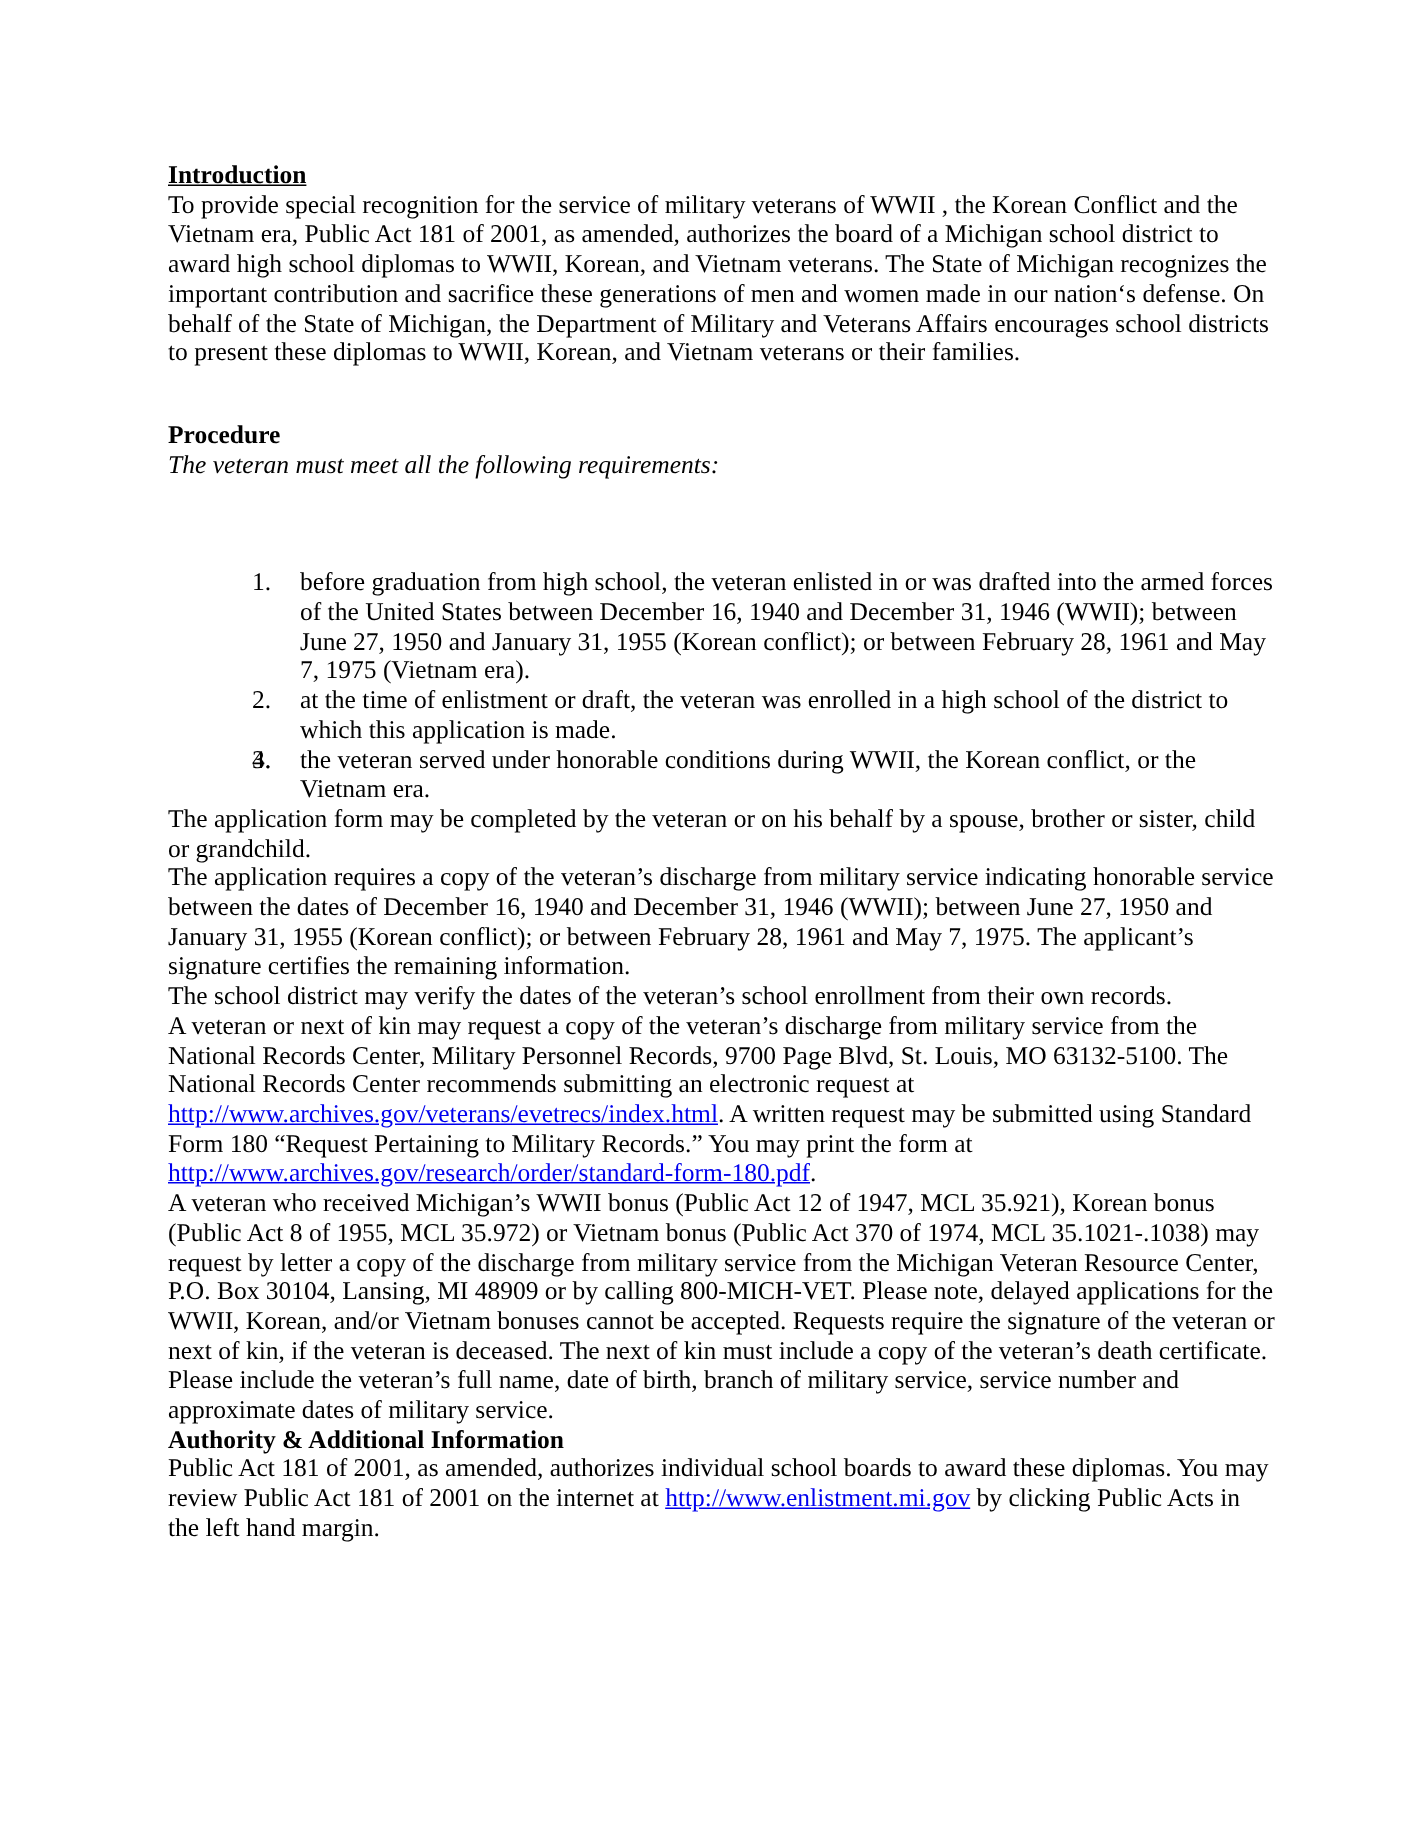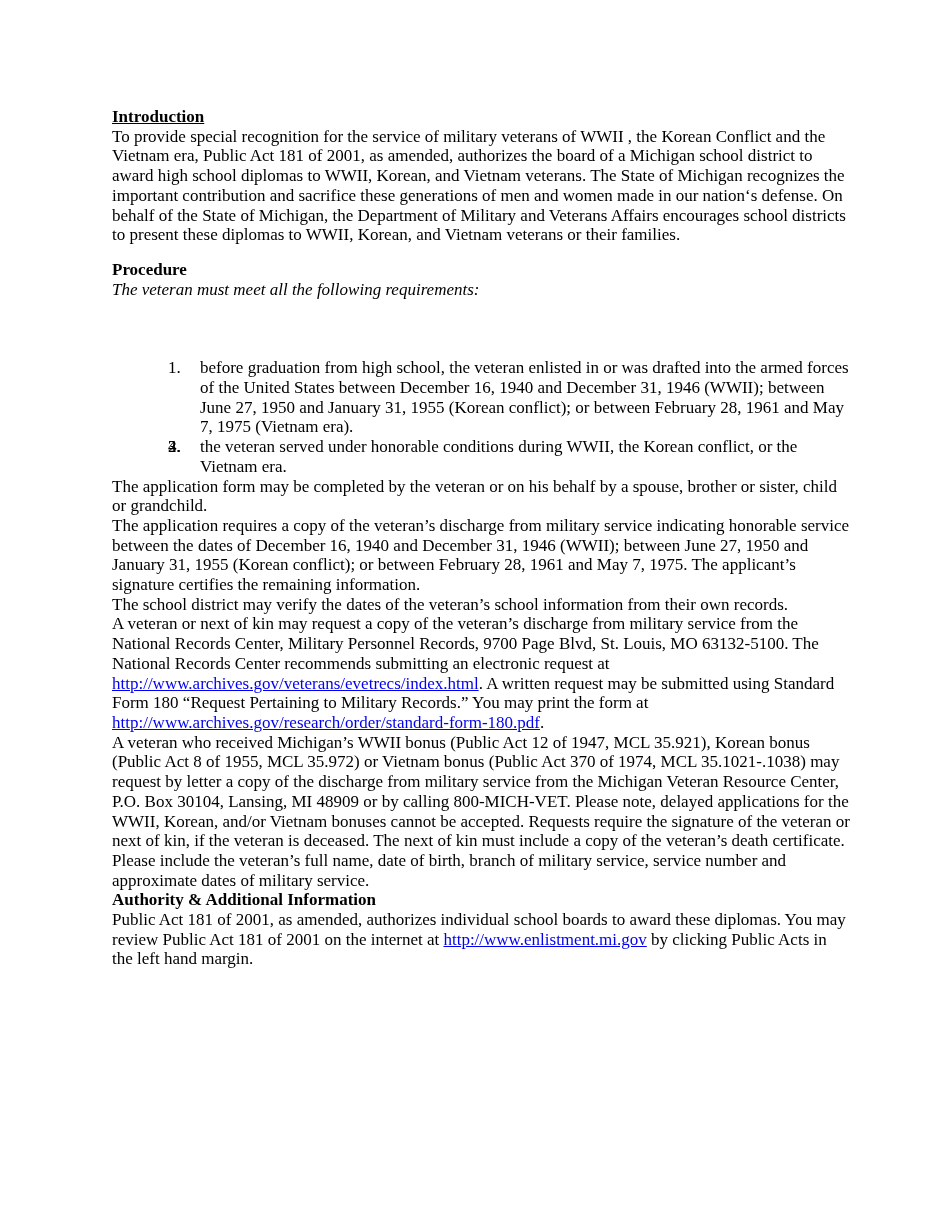--- a/index.html
+++ b/index.html
@@ -27,21 +27,21 @@
     font-weight: bold;
   }
   .heading .underlined {
     text-decoration: underline;
   }
   p.para {
     margin: 0;
     font-family: Liberation Serif, serif;
   }
   .gap-above {
-    margin-top: 15px;
+    margin-top: 35px;
   }
   .italic-line {
     font-style: italic;
   }
   .req-list {
     margin-top: 59px;
   }
   .req-item {
     position: relative;
     padding-left: 88px;
@@ -70,34 +70,35 @@
   <div class="heading gap-above">Procedure</div>
   <p class="para italic-line">The veteran must meet all the following requirements:</p>
 
   <div class="req-list">
     <div class="req-item">
       <span class="req-num">1.</span>
       <span>before graduation from high school, the veteran enlisted in or was drafted into the armed forces of the United States between December 16, 1940 and December 31, 1946 (WWII); between June 27, 1950 and January 31, 1955 (Korean conflict); or between February 28, 1961 and May 7, 1975 (Vietnam era).</span>
     </div>
     <div class="req-item">
       <span class="req-num">2.</span>
+      <span>at the time of enlistment or draft, the veteran was enrolled in a high school of the district to which this application is made.</span>
     </div>
     <div class="req-item">
       <span class="req-num">3.</span>
     </div>
     <div class="req-item">
       <span class="req-num">4.</span>
       <span>the veteran served under honorable conditions during WWII, the Korean conflict, or the Vietnam era.</span>
     </div>
   </div>
 
   <p class="para">The application form may be completed by the veteran or on his behalf by a spouse, brother or sister, child or grandchild.</p>
 
   <p class="para gap-above">The application requires a copy of the veteran’s discharge from military service indicating honorable service between the dates of December 16, 1940 and December 31, 1946 (WWII); between June 27, 1950 and January 31, 1955 (Korean conflict); or between February 28, 1961 and May 7, 1975. The applicant’s signature certifies the remaining information.</p>
-  <p class="para">The school district may verify the dates of the veteran’s school information from their own records.</p>
+  <p class="para">The school district may verify the dates of the veteran’s school enrollment from their own records.</p>
 
   <p class="para"><span>A veteran or next of kin may request a copy of the veteran’s discharge from military service from the National Records Center, Military Personnel Records, 9700 Page Blvd, St. Louis, MO 63132-5100. The National Records Center recommends submitting an electronic request at </span><a class="doc-link" href="#">http://www.archives.gov/veterans/evetrecs/index.html</a><span>.  A written request may be submitted using Standard Form 180 “Request Pertaining to Military Records.” You may print the form at </span><a class="doc-link" href="#">http://www.archives.gov/research/order/standard-form-180.pdf</a><span>.</span></p>
 
 
   <p class="para gap-above">A veteran who received Michigan’s WWII bonus (Public Act 12 of 1947, MCL 35.921), Korean bonus (Public Act 8 of 1955, MCL 35.972) or Vietnam bonus (Public Act 370 of 1974, MCL 35.1021-.1038) may request by letter a copy of the discharge from military service from the Michigan Veteran Resource Center, P.O. Box 30104, Lansing, MI 48909 or by calling 800-MICH-VET. Please note, delayed applications for the WWII, Korean, and/or Vietnam bonuses cannot be accepted. Requests require the signature of the veteran or next of kin, if the veteran is deceased. The next of kin must include a copy of the veteran’s death certificate. Please include the veteran’s full name, date of birth, branch of military service, service number and approximate dates of military service.</p>
 
   <div class="heading">Authority &amp; Additional Information</div>
   <p class="para"><span>Public Act 181 of 2001, as amended, authorizes individual school boards to award these diplomas.  You may review Public Act 181 of 2001 on the internet at </span><a class="doc-link" href="#">http://www.enlistment.mi.gov</a><span> by clicking Public Acts in the left hand margin.</span></p>
 
 </div>

